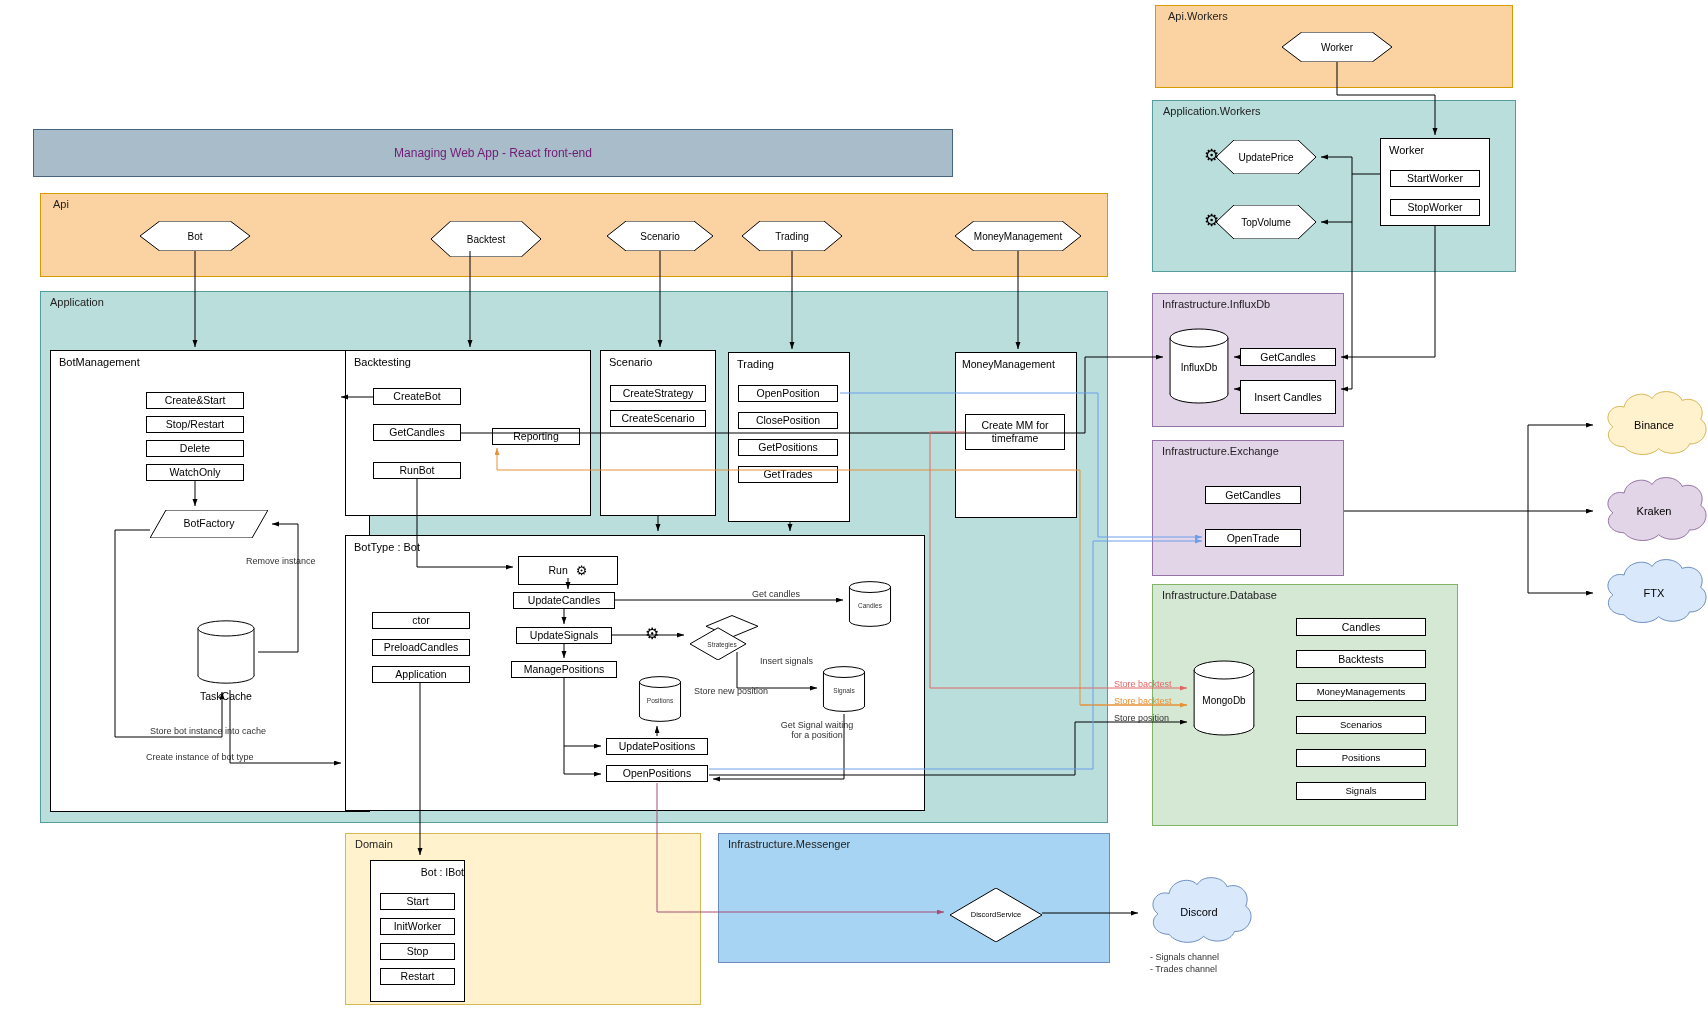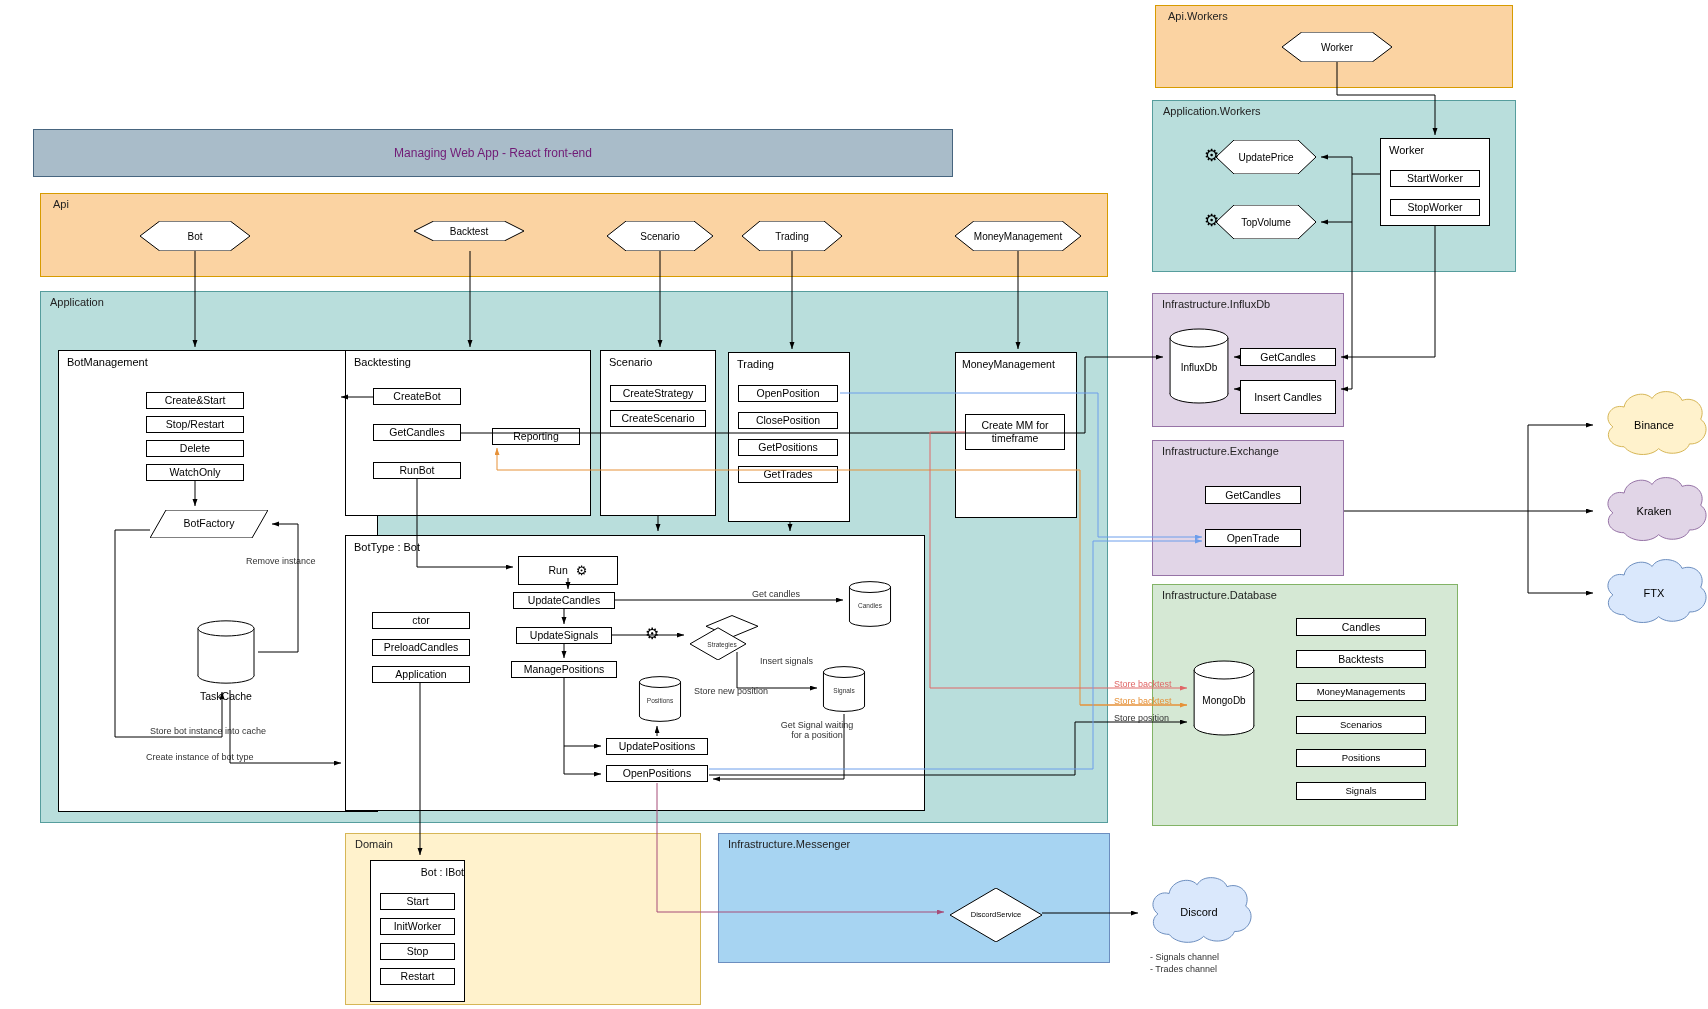--- a/index.html
+++ b/index.html
@@ -45,21 +45,21 @@
 
   <div class="container orange" style="left:40px;top:193px;width:1068px;height:84px"></div>
   <span class="clabel" style="left:53px;top:198px;z-index:2">Api</span>
 
   <div class="hex" style="left:140px;top:221px;width:110px;height:30px">
     <svg viewBox="0 0 100 30" preserveAspectRatio="none">
         <polygon points="18,0 82,0 100,15 82,30 18,30 0,15" fill="#fff" stroke="#000" vector-effect="non-scaling-stroke"></polygon>
       </svg>
     <span class="hlabel">Bot</span>
   </div>
-  <div class="hex" style="left:414px;top:221px;width:110px;height:20px">
+  <div class="hex" style="left:431px;top:221px;width:110px;height:36px">
     <svg viewBox="0 0 100 30" preserveAspectRatio="none">
         <polygon points="18,0 82,0 100,15 82,30 18,30 0,15" fill="#fff" stroke="#000" vector-effect="non-scaling-stroke"></polygon>
       </svg>
     <span class="hlabel">Backtest</span>
   </div>
   <div class="hex" style="left:607px;top:221px;width:106px;height:30px">
     <svg viewBox="0 0 100 30" preserveAspectRatio="none">
         <polygon points="18,0 82,0 100,15 82,30 18,30 0,15" fill="#fff" stroke="#000" vector-effect="non-scaling-stroke"></polygon>
       </svg>
     <span class="hlabel">Scenario</span>
@@ -107,21 +107,21 @@
 
   <div class="node" style="left:1380px;top:138px;width:110px;height:88px">
     <span class="ntitle">Worker</span>
   </div>
   <div class="btn" style="left:1390px;top:170px;width:90px">StartWorker</div>
   <div class="btn" style="left:1390px;top:199px;width:90px">StopWorker</div>
 
   <div class="container teal" style="left:40px;top:291px;width:1068px;height:532px"></div>
   <span class="clabel" style="left:50px;top:296px;z-index:2">Application</span>
 
-  <div class="node" style="left:58px;top:350px;width:320px;height:462px">
+  <div class="node" style="left:50px;top:350px;width:320px;height:462px">
     <span class="ntitle">BotManagement</span>
   </div>
   <div class="btn" style="left:146px;top:392px;width:98px">Create&amp;Start</div>
   <div class="btn" style="left:146px;top:416px;width:98px">Stop/Restart</div>
   <div class="btn" style="left:146px;top:440px;width:98px">Delete</div>
   <div class="btn" style="left:146px;top:464px;width:98px">WatchOnly</div>
 
   <div class="shapewrap" style="left:150px;top:510px;width:118px;height:28px">
     <svg viewBox="0 0 118 28" preserveAspectRatio="none">
         <polygon points="16,0 118,0 102,28 0,28" fill="#fff" stroke="#000" vector-effect="non-scaling-stroke"></polygon>

